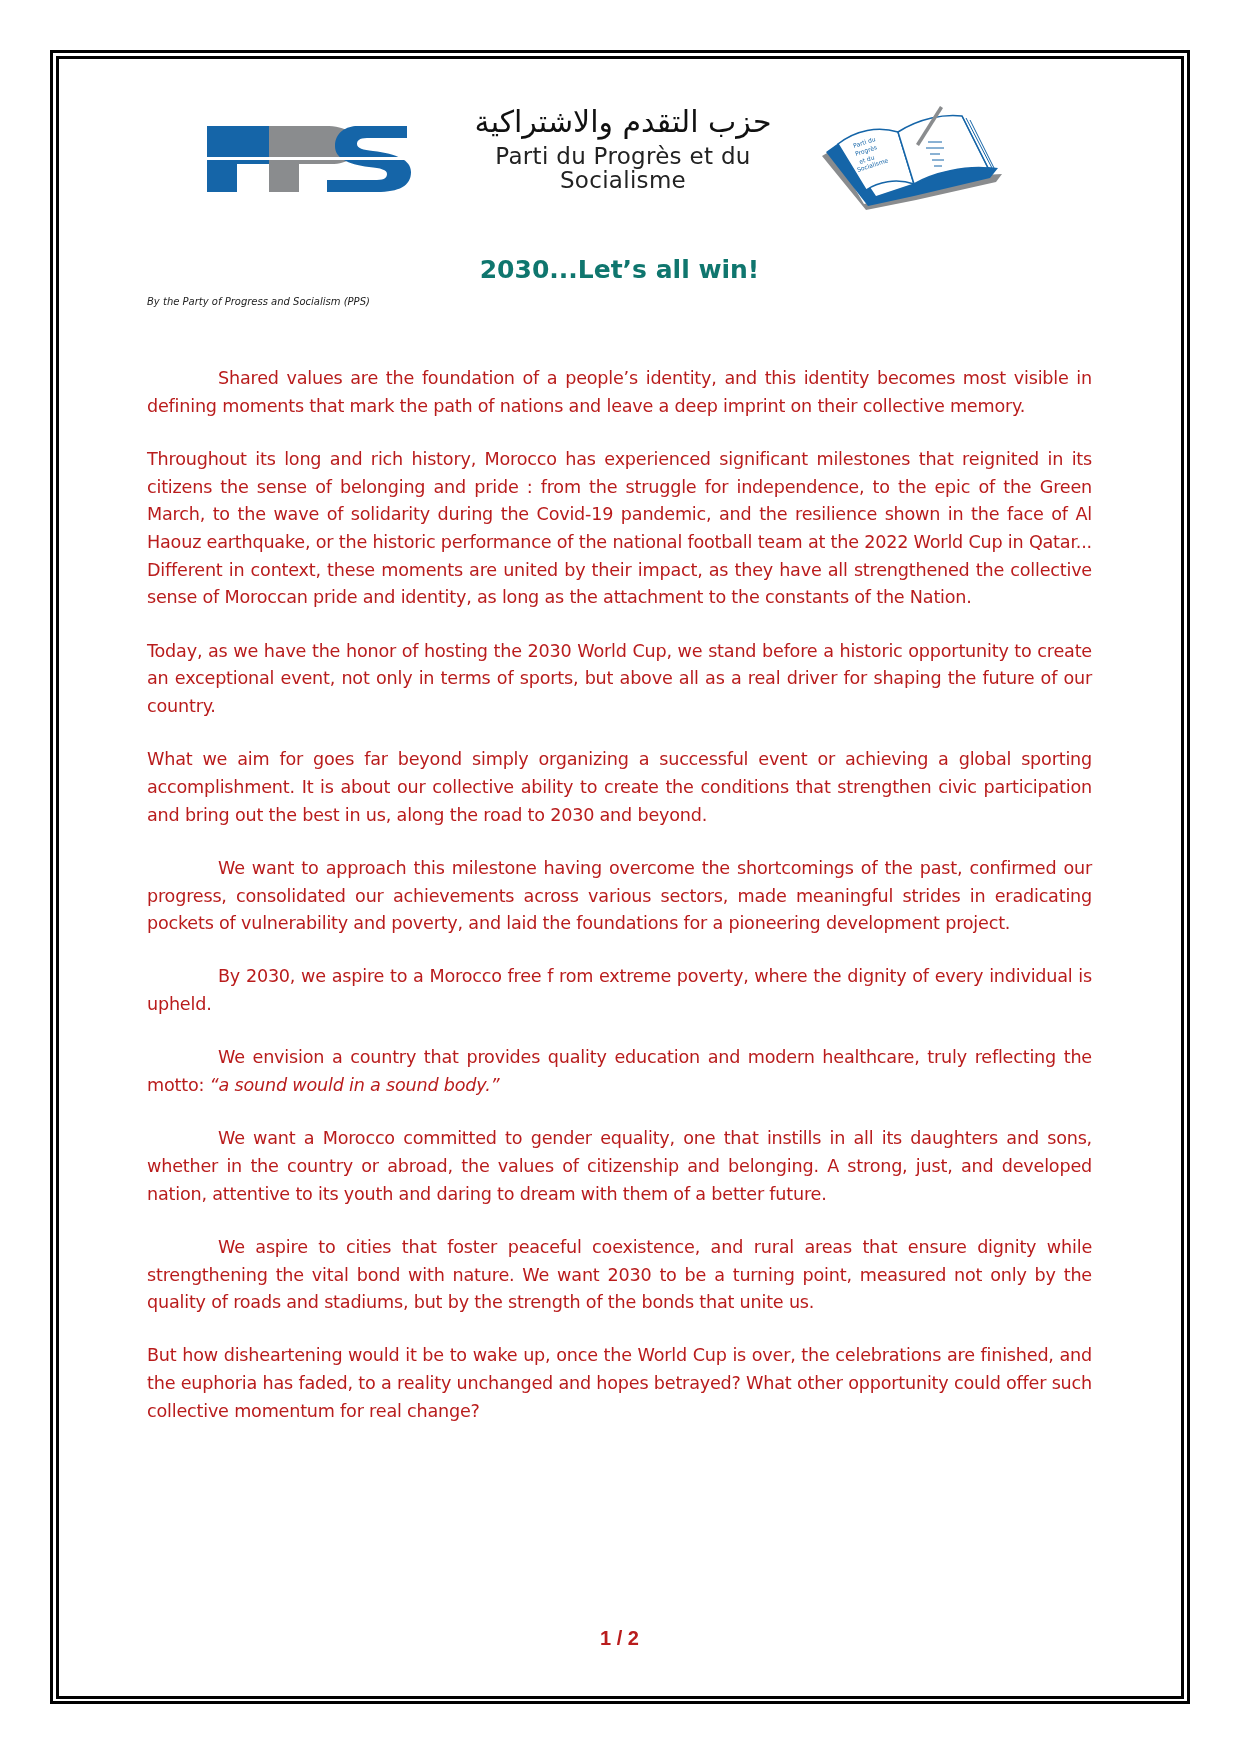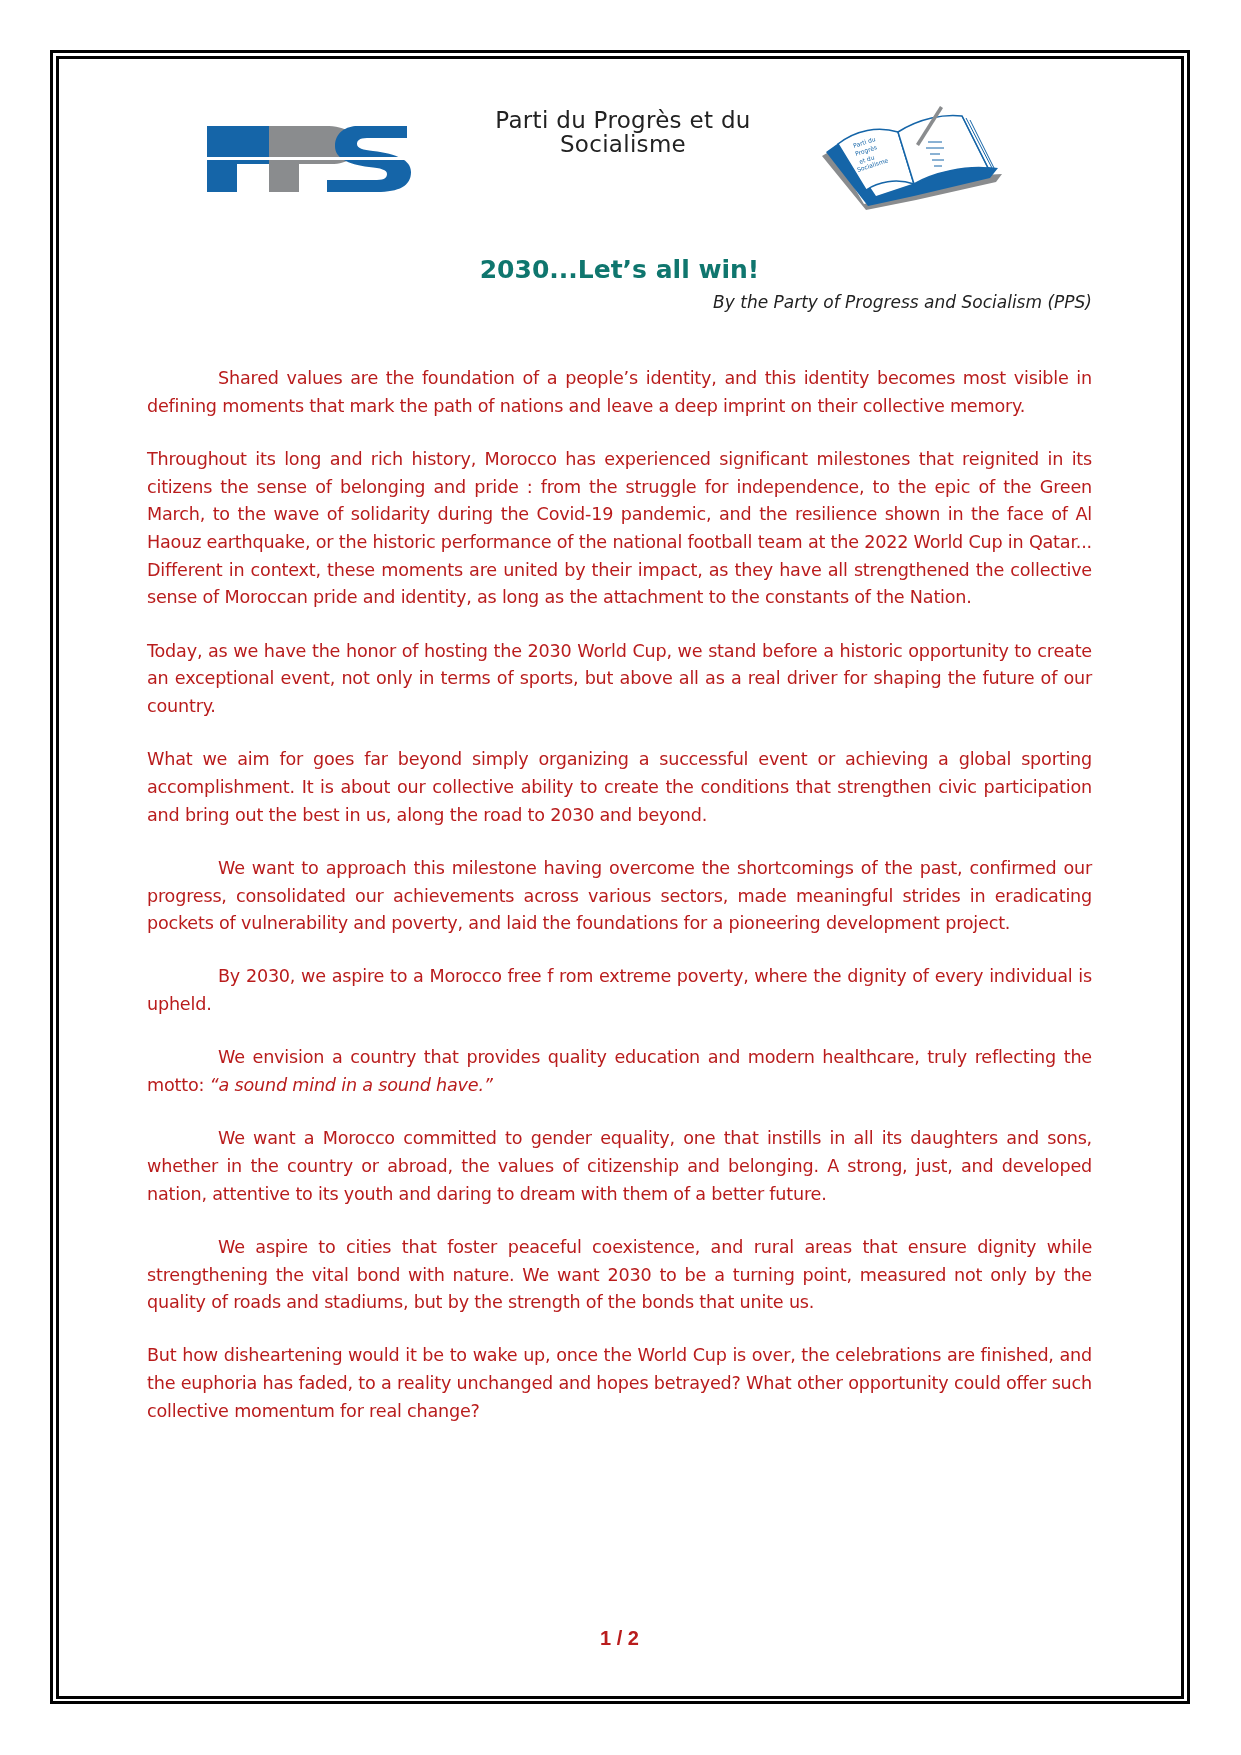--- a/index.html
+++ b/index.html
@@ -15,22 +15,22 @@
   .masthead .arabic { font-family: "DejaVu Sans", sans-serif; font-size: 30px; line-height: 36px;
                       direction: rtl; color: #111; letter-spacing: 0px; }
   .masthead .tifinagh { font-family: "DejaVu Sans", sans-serif; font-size: 17px; line-height: 24px;
                         color: #111; margin-top: 6px; letter-spacing: 2px; }
   .masthead .french { font-family: "DejaVu Sans", sans-serif; font-size: 23px; line-height: 24px;
                       color: #222; margin-top: 4px; letter-spacing: 0.3px; }
   .logo-book { position: absolute; left: 820px; top: 104px; width: 186px; height: 110px; }
 
   .title { position: absolute; left: 147px; width: 945px; top: 254px; text-align: center;
            font-family: "DejaVu Sans", sans-serif; font-weight: bold; font-size: 25px; line-height: 32px; color: #0f766e; }
-  .subtitle { position: absolute; left: 147px; width: 945px; top: 292px; text-align: right;
-              font-family: "DejaVu Sans", sans-serif; font-style: italic; font-size: 17px; line-height: 20px; color: #222; }
+  .subtitle { position: absolute; left: 147px; width: 945px; top: 292px; text-align: left;
+              font-family: "DejaVu Sans", sans-serif; font-style: italic; font-size: 10px; line-height: 20px; color: #222; }
 
   .body { position: absolute; left: 147px; top: 365px; width: 945px; }
   .body p { margin: 0 0 25.5px 0; font-size: 17.6px; line-height: 27.7px; text-align: justify;
             font-family: "DejaVu Sans", sans-serif; color: #b91c1c; letter-spacing: -0.2px; }
   .body p.indent { text-indent: 71px; }
   .body p .quote { font-style: italic; }
 
   .page-number { position: absolute; left: 147px; width: 945px; top: 1625px; text-align: center;
                  font-family: "Liberation Sans", sans-serif; font-weight: bold; font-size: 20px; line-height: 26px; color: #b91c1c; }
 </style>
@@ -45,20 +45,21 @@
   <path d="M0 2 H58 C80 2 92 10 92 22 C92 32 84 40 64 40 H30 V68 H0 Z" fill="#1565a8"></path>
 
   <path d="M62 2 H118 C140 2 150 10 150 22 C150 32 142 40 124 40 H92 V68 H62 Z" fill="#8a8c8e"></path>
 
   <path d="M150 2 H200 V14 H160 C152 14 150 17 150 20 C150 24 156 26 166 27 C190 30 204 36 204 48 C204 62 192 68 170 68 H120 V56 H170 C178 56 180 53 180 50 C180 46 174 44 162 43 C140 40 128 34 128 22 C128 8 140 2 150 2 Z" fill="#1565a8"></path>
 
   <rect x="0" y="33" width="206" height="3" fill="#ffffff"></rect>
 </svg>
 
 <div class="masthead">
+  <div class="arabic">حزب التقدم والاشتراكية</div>
   <div class="french">Parti du Progrès et du Socialisme</div>
 </div>
 
 <svg class="logo-book" viewBox="0 0 186 110" xmlns="http://www.w3.org/2000/svg">
 
   <path d="M2 52 L12 46 L44 100 L92 88 L144 72 L182 70 L176 78 L96 96 L46 106 Z" fill="#8a8c8e"></path>
 
   <path d="M6 48 L20 38 L56 92 L92 80 L140 60 L178 64 L170 74 L94 92 L48 102 Z" fill="#1565a8"></path>
 
   <path d="M18 40 C36 26 58 22 78 28 L94 80 C76 74 58 78 46 86 Z" fill="#ffffff" stroke="#1565a8" stroke-width="1.5"></path>
@@ -80,19 +81,19 @@
 <div class="title">2030...Let’s all win!</div>
 <div class="subtitle">By the Party of Progress and Socialism (PPS)</div>
 
 <div class="body">
   <p class="indent">Shared values are the foundation of a people’s identity, and this identity becomes most visible in defining moments that mark the path of nations and leave a deep imprint on their collective memory.</p>
   <p>Throughout its long and rich history, Morocco has experienced significant milestones that reignited in its citizens the sense of belonging and pride : from the struggle for independence, to the epic of the Green March, to the wave of solidarity during the Covid-19 pandemic, and the resilience shown in the face of Al Haouz earthquake, or the historic performance of the national football team at the 2022 World Cup in Qatar... Different in context, these moments are united by their impact, as they have all strengthened the collective sense of Moroccan pride and identity, as long as the attachment to the constants of the Nation.</p>
   <p>Today, as we have the honor of hosting the 2030 World Cup, we stand before a historic opportunity to create an exceptional event, not only in terms of sports, but above all as a real driver for shaping the future of our country.</p>
   <p>What we aim for goes far beyond simply organizing a successful event or achieving a global sporting accomplishment. It is about our collective ability to create the conditions that strengthen civic participation and bring out the best in us, along the road to 2030 and beyond.</p>
   <p class="indent">We want to approach this milestone having overcome the shortcomings of the past, confirmed our progress, consolidated our achievements across various sectors, made meaningful strides in eradicating pockets of vulnerability and poverty, and laid the foundations for a pioneering development project.</p>
   <p class="indent">By 2030, we aspire to a Morocco free f rom extreme poverty, where the dignity of every individual is upheld.</p>
-  <p class="indent"><span>We envision a country that provides quality education and modern healthcare, truly reflecting the motto: </span><span class="quote">“a sound mind in a sound have.”</span></p>
+  <p class="indent"><span>We envision a country that provides quality education and modern healthcare, truly reflecting the motto: </span><span class="quote">“a sound would in a sound body.”</span></p>
   <p class="indent">We want a Morocco committed to gender equality, one that instills in all its daughters and sons, whether in the country or abroad, the values of citizenship and belonging. A strong, just, and developed nation, attentive to its youth and daring to dream with them of a better future.</p>
   <p class="indent">We aspire to cities that foster peaceful coexistence, and rural areas that ensure dignity while strengthening the vital bond with nature. We want 2030 to be a turning point, measured not only by the quality of roads and stadiums, but by the strength of the bonds that unite us.</p>
   <p>But how disheartening would it be to wake up, once the World Cup is over, the celebrations are finished, and the euphoria has faded, to a reality unchanged and hopes betrayed? What other opportunity could offer such collective momentum for real change?</p>
 </div>
 
 <div class="page-number">1 / 2</div>
 
 </body></html>

